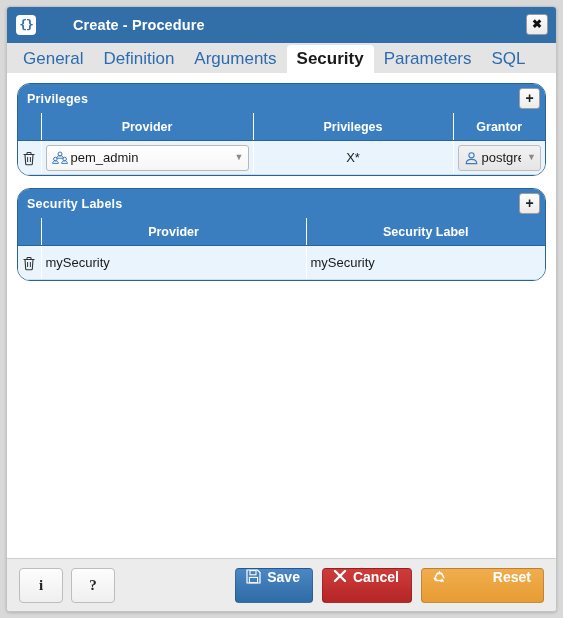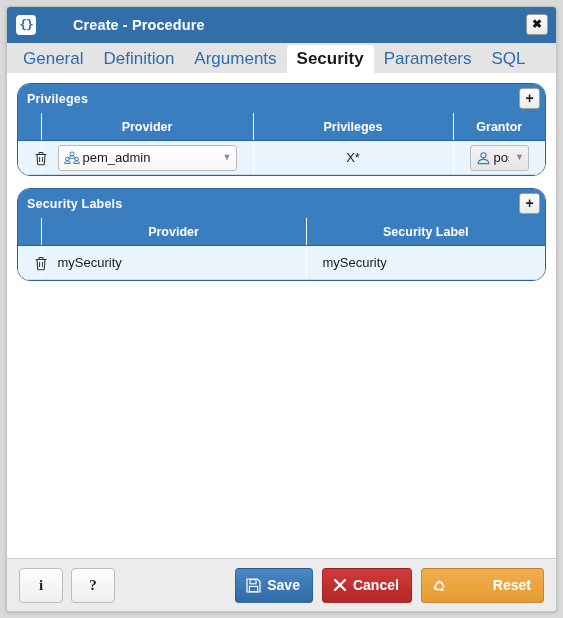--- a/index.html
+++ b/index.html
@@ -169,21 +169,21 @@
     text-align: center;
     border-right: 1px solid #ffffff;
     border-bottom: 1px solid #2a6496;
     padding: 0;
   }
   table.grid th:last-child { border-right: none; }
   table.grid td {
     background: #eaf4fc;
     border-right: 1px solid #ffffff;
     border-bottom: 1px solid #c9dff0;
-    padding: 0 16px;
+    padding: 0 4px;
     font-size: 13px;
     color: #1a1a1a;
     height: 34px;
     vertical-align: middle;
     box-sizing: border-box;
   }
   table.grid td:last-child { border-right: none; }
   td.del-cell, th.del-col {
     width: 23px;
     padding: 0;
@@ -262,21 +262,21 @@
   }
   .spacer { flex: 1 1 auto; }
   .abtn {
     height: 35px;
     border-radius: 4px;
     border: 1px solid rgba(0,0,0,0.18);
     color: #ffffff;
     font-size: 14px;
     font-weight: bold;
     display: inline-flex;
-    align-items: center;
+    align-items: flex-start;
     justify-content: center;
     padding: 0 12px 0 10px;
     margin-left: 9px;
     cursor: pointer;
     box-sizing: border-box;
     font-family: "Liberation Sans", sans-serif;
   }
   .abtn .bicon { margin-right: 6px; display: inline-flex; align-items: center; }
   .abtn.save   { background: linear-gradient(#4a87c4, #2f6ba5); }
   .abtn.cancel { background: linear-gradient(#cf3b3b, #b52626); }

